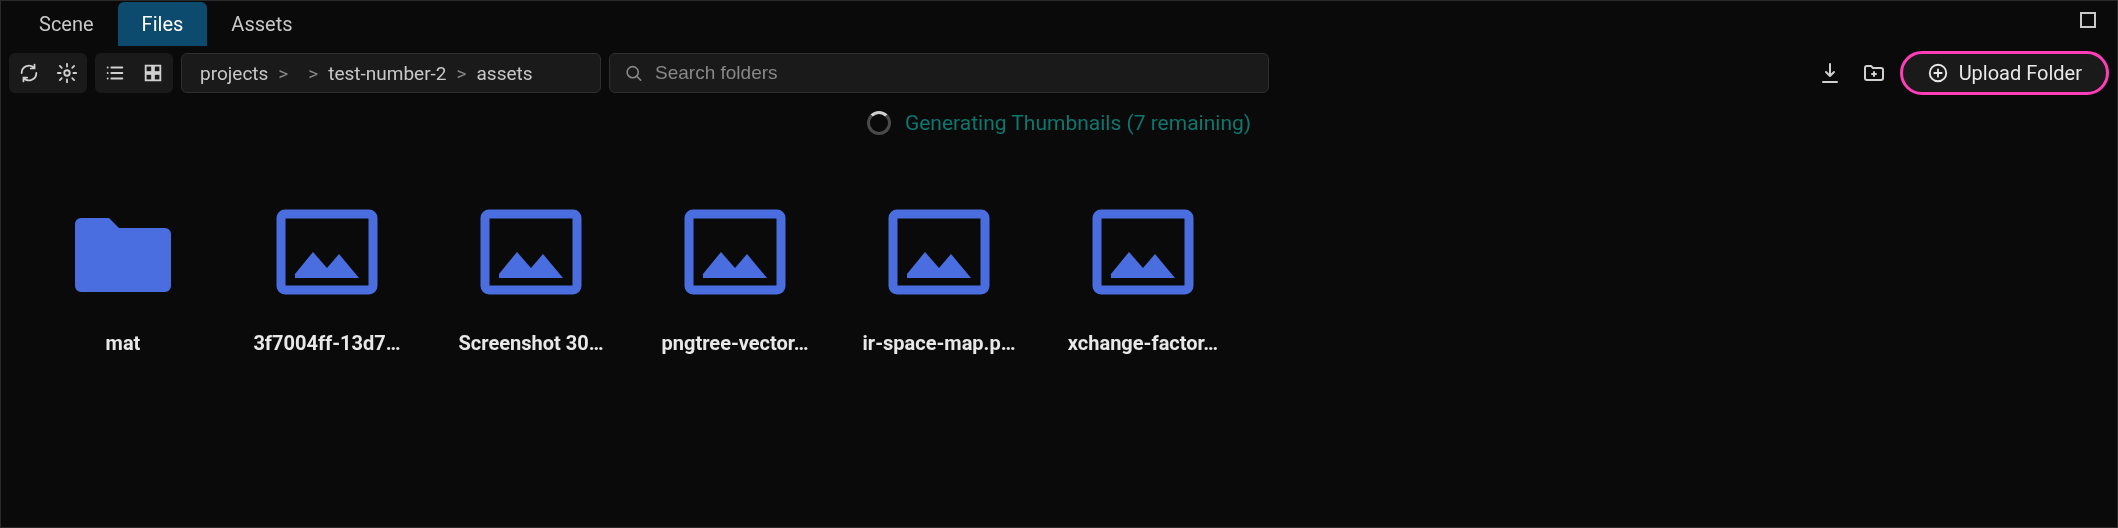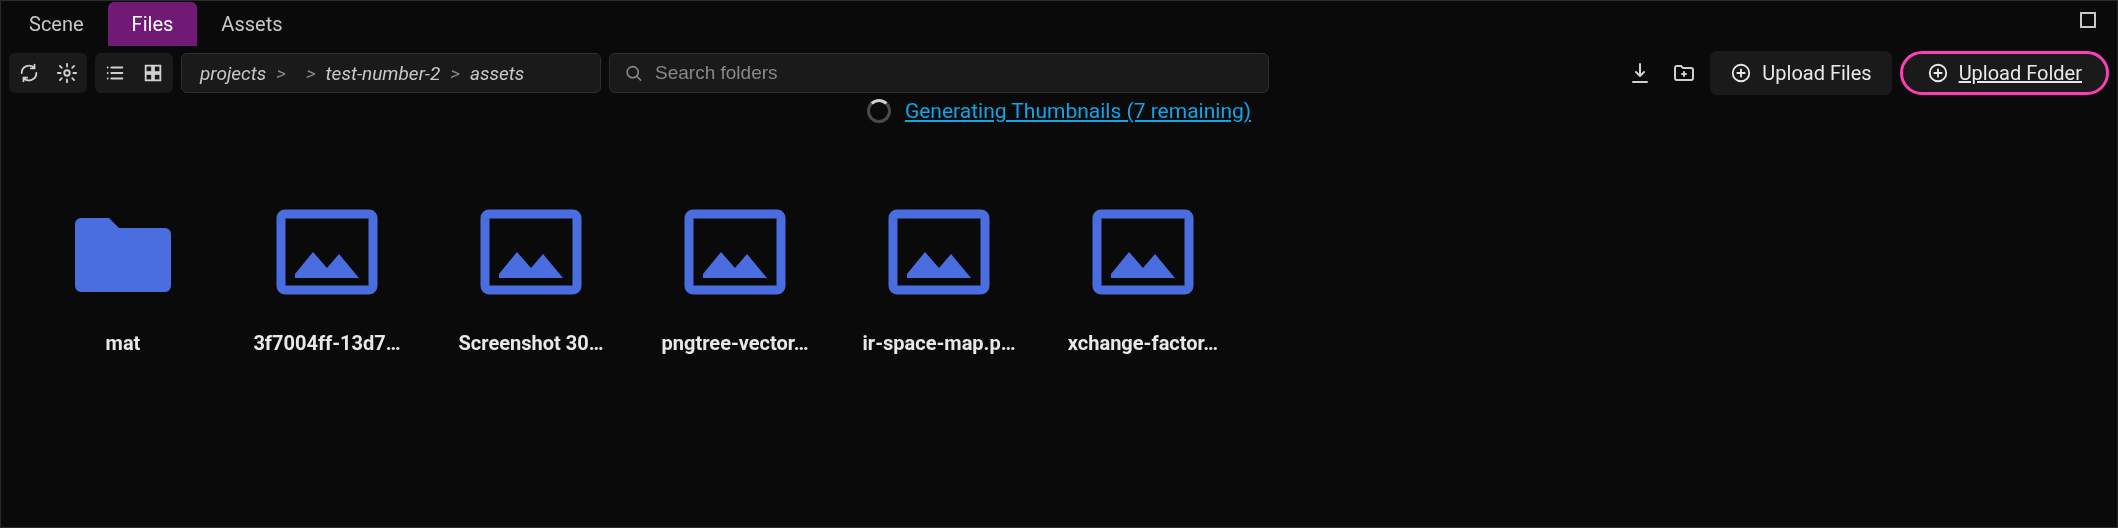--- a/index.html
+++ b/index.html
@@ -19,30 +19,31 @@
       border: 1px solid #2a2a2a;
     }
     
     .tabs-row {
       display: flex;
       align-items: center;
       height: 46px;
       background: #0a0a0a;
       padding-left: 4px;
       position: relative;
+      margin-left: 10px;
     }
     .tab {
       padding: 10px 24px;
       cursor: pointer;
       color: #c8c8c8;
       font-size: 20px;
       border-radius: 6px 6px 0 0;
     }
     .tab.active {
-      background: #701a75;
+      background: #0c4a6e;
       color: #ffffff;
     }
     .maximize-btn {
       position: absolute;
       right: 14px;
       top: 10px;
       width: 24px;
       height: 24px;
       cursor: pointer;
       color: #c8c8c8;
@@ -79,21 +80,20 @@
       align-items: center;
       height: 40px;
       background: #1a1a1a;
       border: 1px solid #2f2f2f;
       border-radius: 6px;
       padding: 0 18px;
       gap: 10px;
       font-size: 19px;
       color: #c8c8c8;
       min-width: 420px;
-      font-style: italic;
     }
     .bc-sep { color: #888; }
     .bc-item { cursor: pointer; }
     .search-box {
       display: flex;
       align-items: center;
       height: 40px;
       background: #1a1a1a;
       border: 1px solid #2f2f2f;
       border-radius: 6px;
@@ -120,32 +120,30 @@
       background: #1a1a1a;
       border-radius: 7px;
       cursor: pointer;
       font-size: 20px;
       color: #e8e8e8;
     }
     .action-btn.highlight {
       border: 3px solid #ff3db8;
       border-radius: 22px;
       padding: 18px 24px;
-      text-decoration: underline;
     }
     
     .status-row {
       display: flex;
-      align-items: flex-start;
+      align-items: center;
       justify-content: center;
       height: 48px;
       gap: 14px;
       font-size: 21px;
-      color: #0ea5e9;
-      text-decoration: underline;
+      color: #0f766e;
     }
     .spinner {
       width: 24px;
       height: 24px;
       border: 3px solid #4a4a4a;
       border-top-color: #d0d0d0;
       border-radius: 50%;
       animation: spin 1s linear infinite;
     }
     @keyframes spin { to { transform: rotate(360deg); } }
@@ -253,27 +251,20 @@
         <path d="M12 3v12m0 0l-4-4m4 4l4-4M5 21h14" fill="none" stroke="#d0d0d0" stroke-width="2" stroke-linecap="round"></path>
       </svg>
     </div>
     <div class="icon-btn">
       <svg width="24" height="24" viewBox="0 0 24 24">
         <path d="M3 7a2 2 0 0 1 2-2h4l2 2h8a2 2 0 0 1 2 2v8a2 2 0 0 1-2 2H5a2 2 0 0 1-2-2V7z" fill="none" stroke="#d0d0d0" stroke-width="2"></path>
         <path d="M12 11v4M10 13h4" stroke="#d0d0d0" stroke-width="2" stroke-linecap="round"></path>
       </svg>
     </div>
 
-    <div class="action-btn">
-      <svg width="22" height="22" viewBox="0 0 24 24">
-        <circle cx="12" cy="12" r="9" fill="none" stroke="#e8e8e8" stroke-width="2"></circle>
-        <path d="M12 8v8M8 12h8" stroke="#e8e8e8" stroke-width="2" stroke-linecap="round"></path>
-      </svg>
-      <span>Upload Files</span>
-    </div>
 
     <div class="action-btn highlight">
       <svg width="22" height="22" viewBox="0 0 24 24">
         <circle cx="12" cy="12" r="9" fill="none" stroke="#e8e8e8" stroke-width="2"></circle>
         <path d="M12 8v8M8 12h8" stroke="#e8e8e8" stroke-width="2" stroke-linecap="round"></path>
       </svg>
       <span>Upload Folder</span>
     </div>
   </div>
 

